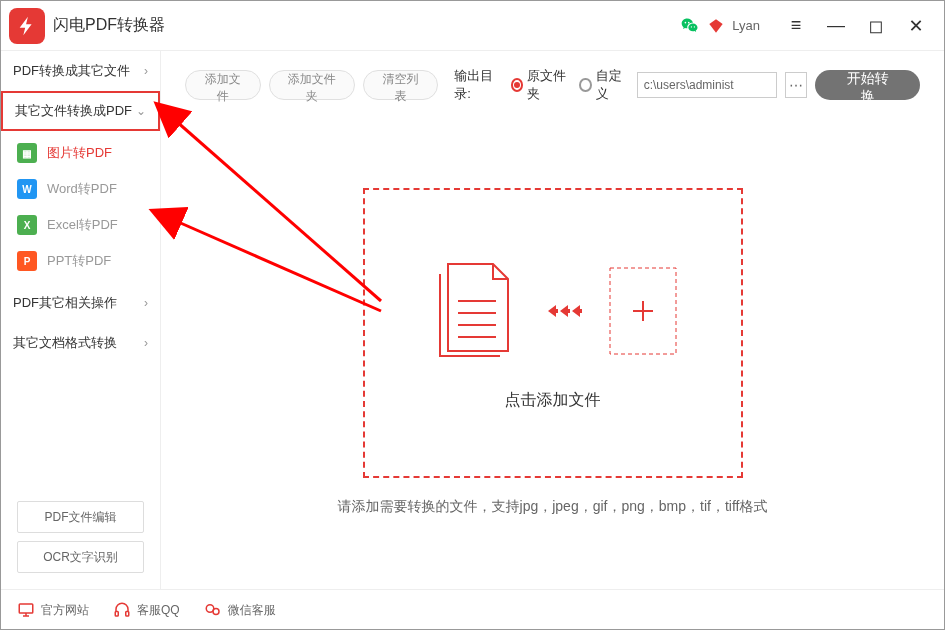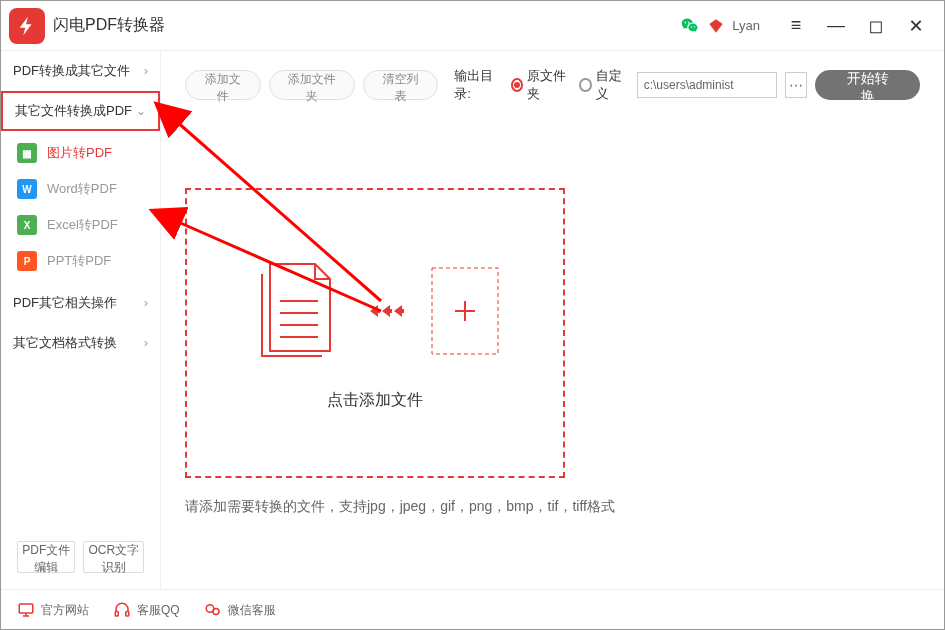--- a/index.html
+++ b/index.html
@@ -29,39 +29,39 @@
 .chev { font-size: 12px; color: #999; }
 .submenu { padding: 4px 0; }
 .submenu-item { height: 36px; display: flex; align-items: center; padding: 0 16px; font-size: 13px; color: #999; cursor: pointer; gap: 10px; }
 .submenu-item.selected { color: #e53935; }
 .file-icon { width: 20px; height: 20px; border-radius: 3px; display: flex; align-items: center; justify-content: center; font-size: 10px; color: #fff; font-weight: bold; }
 .file-icon.img { background: #4caf50; }
 .file-icon.word { background: #2196f3; }
 .file-icon.excel { background: #4caf50; }
 .file-icon.ppt { background: #ff5722; }
 
-.sidebar-bottom { margin-top: auto; padding: 8px 16px 16px; display: flex; flex-direction: row; gap: 8px; }
+.sidebar-bottom { margin-top: auto; padding: 8px 16px 16px; display: flex; flex-direction: column; gap: 8px; }
 .btn-outline { height: 32px; border: 1px solid #ddd; background: #fff; font-size: 12px; color: #666; cursor: pointer; border-radius: 2px; }
 
 
 .content { flex: 1; display: flex; flex-direction: column; padding: 16px 24px; position: relative; }
 .toolbar { display: flex; align-items: center; gap: 8px; margin-bottom: 28px; }
 .pill-btn { height: 30px; padding: 0 16px; border: 1px solid #e0e0e0; background: #fafafa; border-radius: 15px; font-size: 12px; color: #888; cursor: pointer; }
 .toolbar-spacer { flex: 1; }
 .output-label { font-size: 13px; color: #333; }
 .radio-group { display: flex; align-items: center; gap: 4px; font-size: 13px; color: #333; }
 .radio { width: 14px; height: 14px; border: 2px solid #e53935; border-radius: 50%; display: inline-flex; align-items: center; justify-content: center; }
 .radio.checked::after { content: ''; width: 6px; height: 6px; background: #e53935; border-radius: 50%; }
 .radio.unchecked { border-color: #999; }
 .path-input { width: 140px; height: 26px; border: 1px solid #ccc; padding: 0 6px; font-size: 12px; color: #666; }
 .browse-btn { width: 26px; height: 26px; border: 1px solid #ccc; background: #fff; cursor: pointer; display: flex; align-items: center; justify-content: center; font-size: 14px; color: #666; }
 .start-btn { height: 30px; padding: 0 28px; background: #737373; color: #fff; border: none; border-radius: 15px; font-size: 14px; cursor: pointer; }
 
 
-.drop-wrapper { flex: 1; display: flex; flex-direction: column; align-items: flex-start; justify-content: center; }
+.drop-wrapper { flex: 1; display: flex; flex-direction: column; align-items: center; justify-content: center; }
 .drop-zone { width: 380px; height: 290px; border: 2px dashed #e53935; display: flex; flex-direction: column; align-items: center; justify-content: center; gap: 24px; cursor: pointer; }
 .drop-icons { display: flex; align-items: center; gap: 20px; }
 .drop-text { font-size: 16px; color: #333; }
 .hint-text { font-size: 14px; color: #666; margin-top: 20px; }
 
 
 .footer { height: 40px; border-top: 1px solid #eee; display: flex; align-items: center; padding: 0 16px; gap: 24px; position: absolute; bottom: 0; left: 0; right: 0; background: #fff; }
 .footer-link { display: flex; align-items: flex-end; gap: 6px; font-size: 12px; color: #666; cursor: pointer; }
 .footer-icon { width: 18px; height: 18px; color: #e53935; }
 .watermark { margin-left: auto; font-size: 12px; color: #bbb; }

